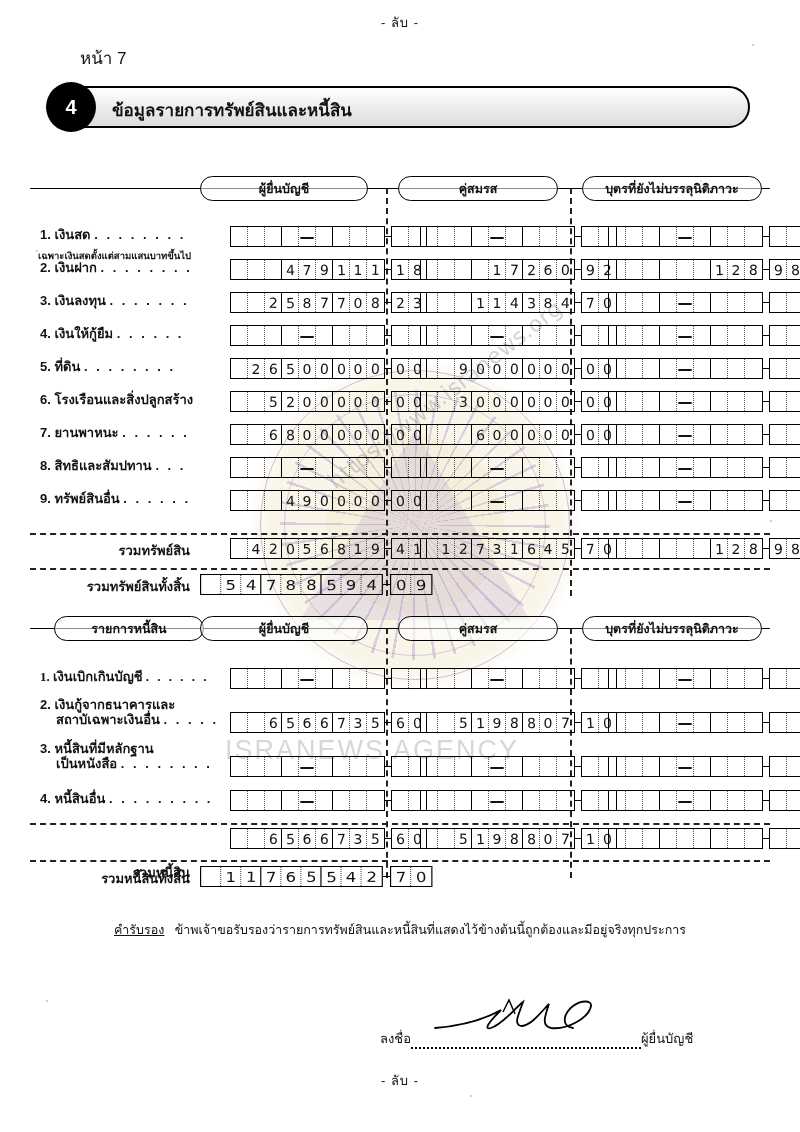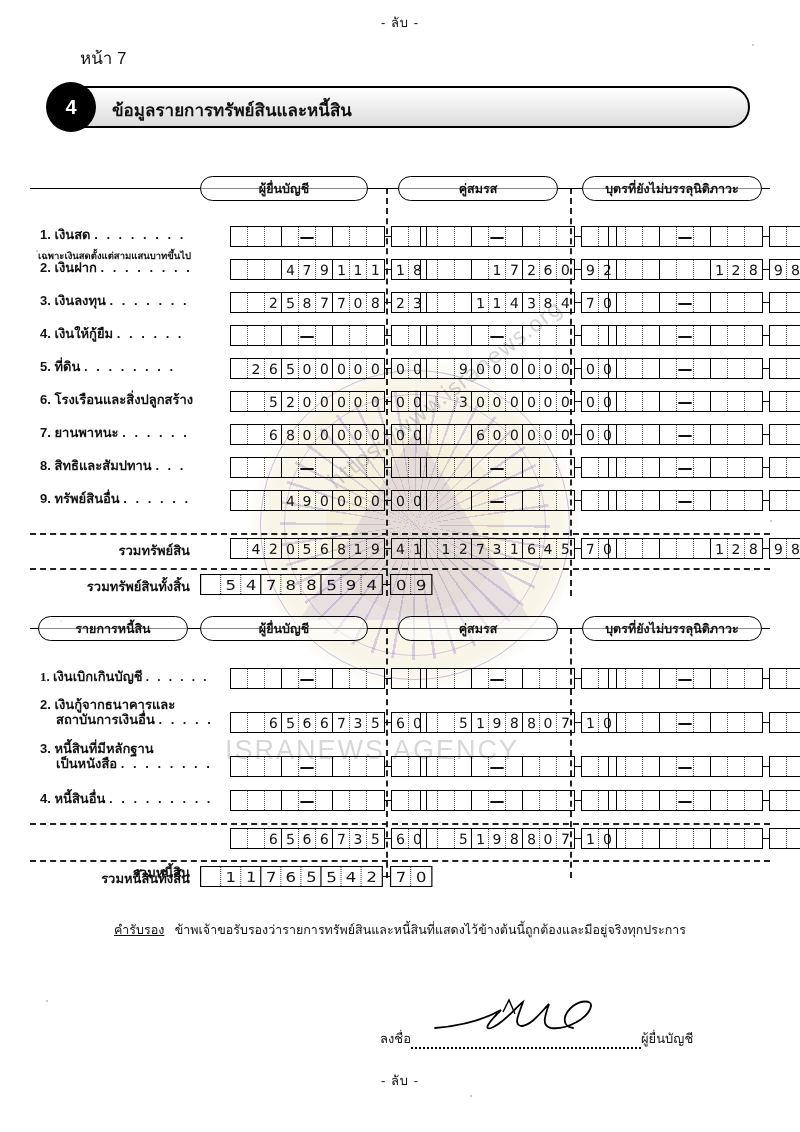--- a/index.html
+++ b/index.html
@@ -1056,21 +1056,21 @@
             </div>
           </div>
         </div>
     </div>
 
     <div class="tbl" id="liab-table" style="top:628px;height:290px;">
       <div class="vline" style="left:356px;height:250px;"></div>
       <div class="vline" style="left:540px;height:250px;"></div>
       <div class="solidline" style="top:0px;"></div>
 
-      <div class="pill" style="position:absolute;left:8px;top:-12px;width:150px;text-align:right;">รายการหนี้สิน</div>
+      <div class="pill" style="position:absolute;left:24px;top:-12px;width:150px;text-align:right;">รายการหนี้สิน</div>
       <div class="pill" style="position:absolute;left:170px;top:-12px;width:168px;">ผู้ยื่นบัญชี</div>
       <div class="pill" style="position:absolute;left:368px;top:-12px;width:160px;">คู่สมรส</div>
       <div class="pill" style="position:absolute;left:552px;top:-12px;width:180px;">บุตรที่ยังไม่บรรลุนิติภาวะ</div>
 
       <div id="liab-rows">
           <div class="rowlabel" style="position: absolute; left: 10px; top: 42px; width: 195px; font-family: Liberation Serif, serif;"><span>1.</span> <span>เงินเบิกเกินบัญชี</span> <span class="dots">. . . . . .</span></div>
           <div class="amt" style="position: absolute; left: 200px; top: 40px;">
             <div class="grp">
               <div class="cell"></div>
               <div class="cell"></div>
@@ -1123,21 +1123,21 @@
               <div class="cell"></div>
               <div class="cell"></div>
               <div class="cell last"></div>
             </div>
             <div class="dash"></div>
             <div class="dec">
               <div class="cell"></div>
               <div class="cell last"></div>
             </div>
           </div>
-          <div class="rowlabel" style="position: absolute; left: 10px; top: 70px; width: 195px;"><span>2.</span> <span>เงินกู้จากธนาคารและ</span><br><span style="padding-left:16px">สถาบันการเงินอื่น</span> <span class="dots">. . . . .</span></div>
+          <div class="rowlabel" style="position: absolute; left: 10px; top: 70px; width: 195px;"><span>2.</span> <span>เงินกู้จากธนาคารและ</span><br><span style="padding-left:16px">สถาบัเฉพาะเงินอื่น</span> <span class="dots">. . . . .</span></div>
           <div class="amt" style="position: absolute; left: 200px; top: 84px;">
             <div class="grp">
               <div class="cell"></div>
               <div class="cell"></div>
               <div class="cell sep">
                 <span class="hw" style="transform: rotate(2deg);">6</span>
               </div>
               <div class="cell">
                 <span class="hw" style="transform: rotate(-2deg);">5</span>
               </div>

